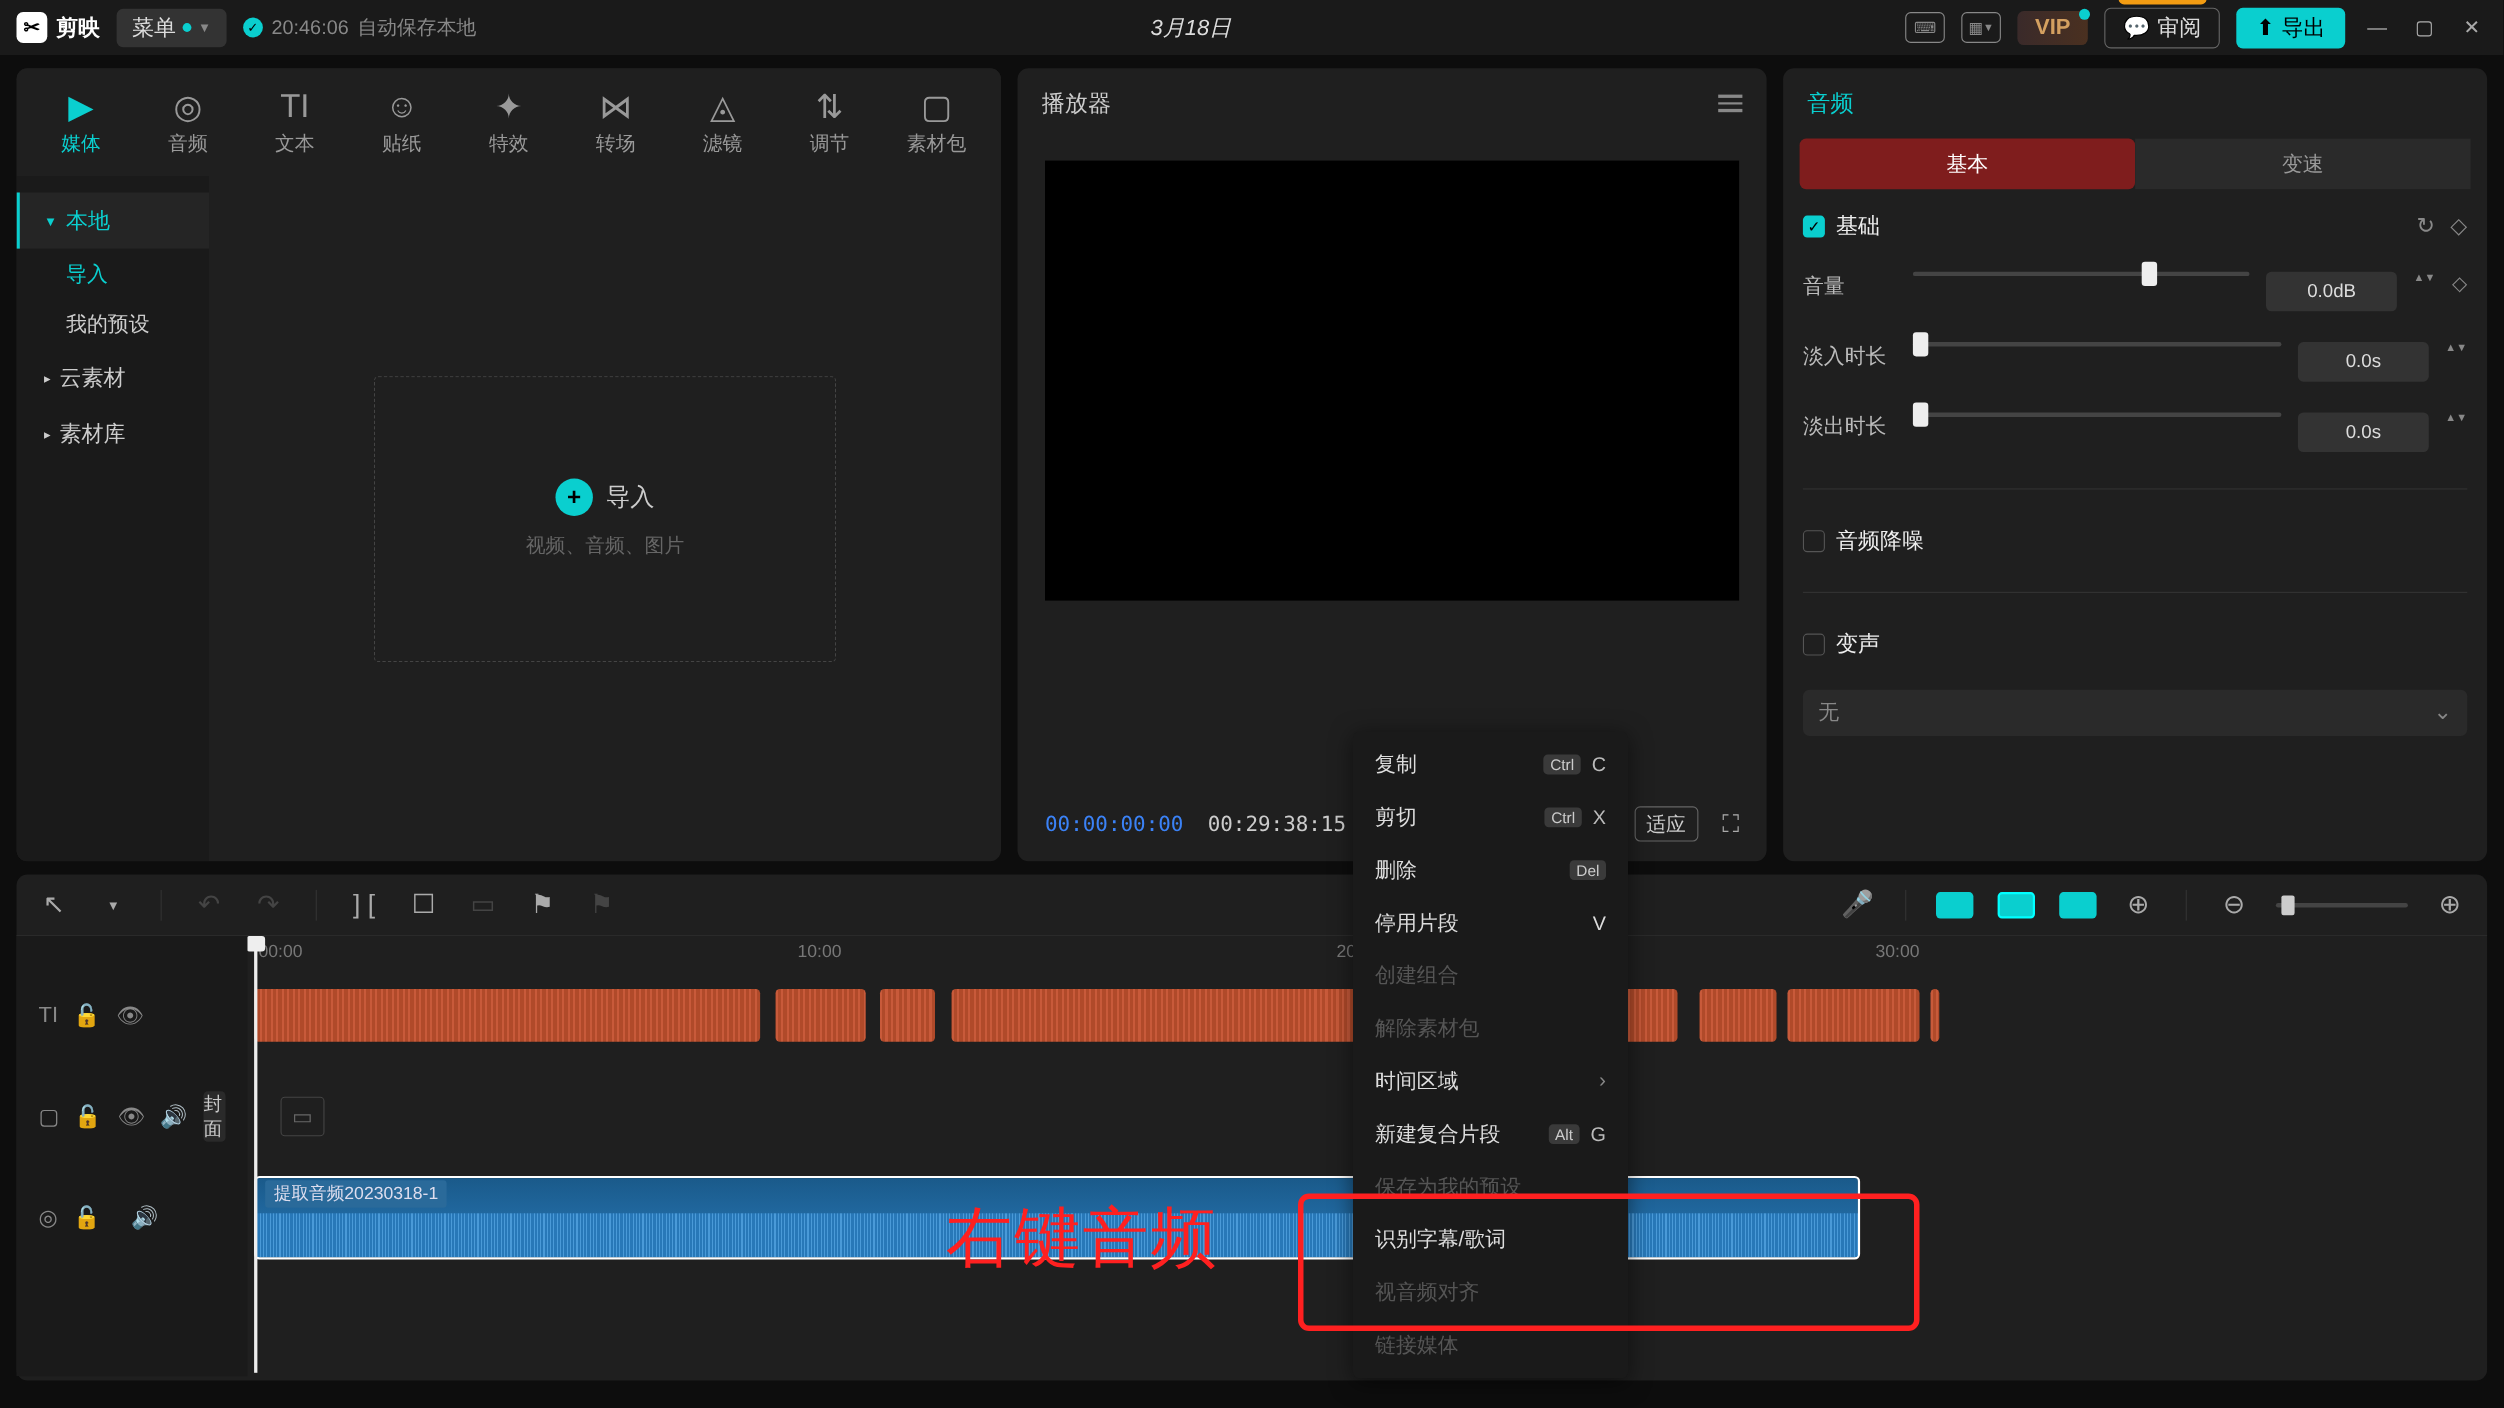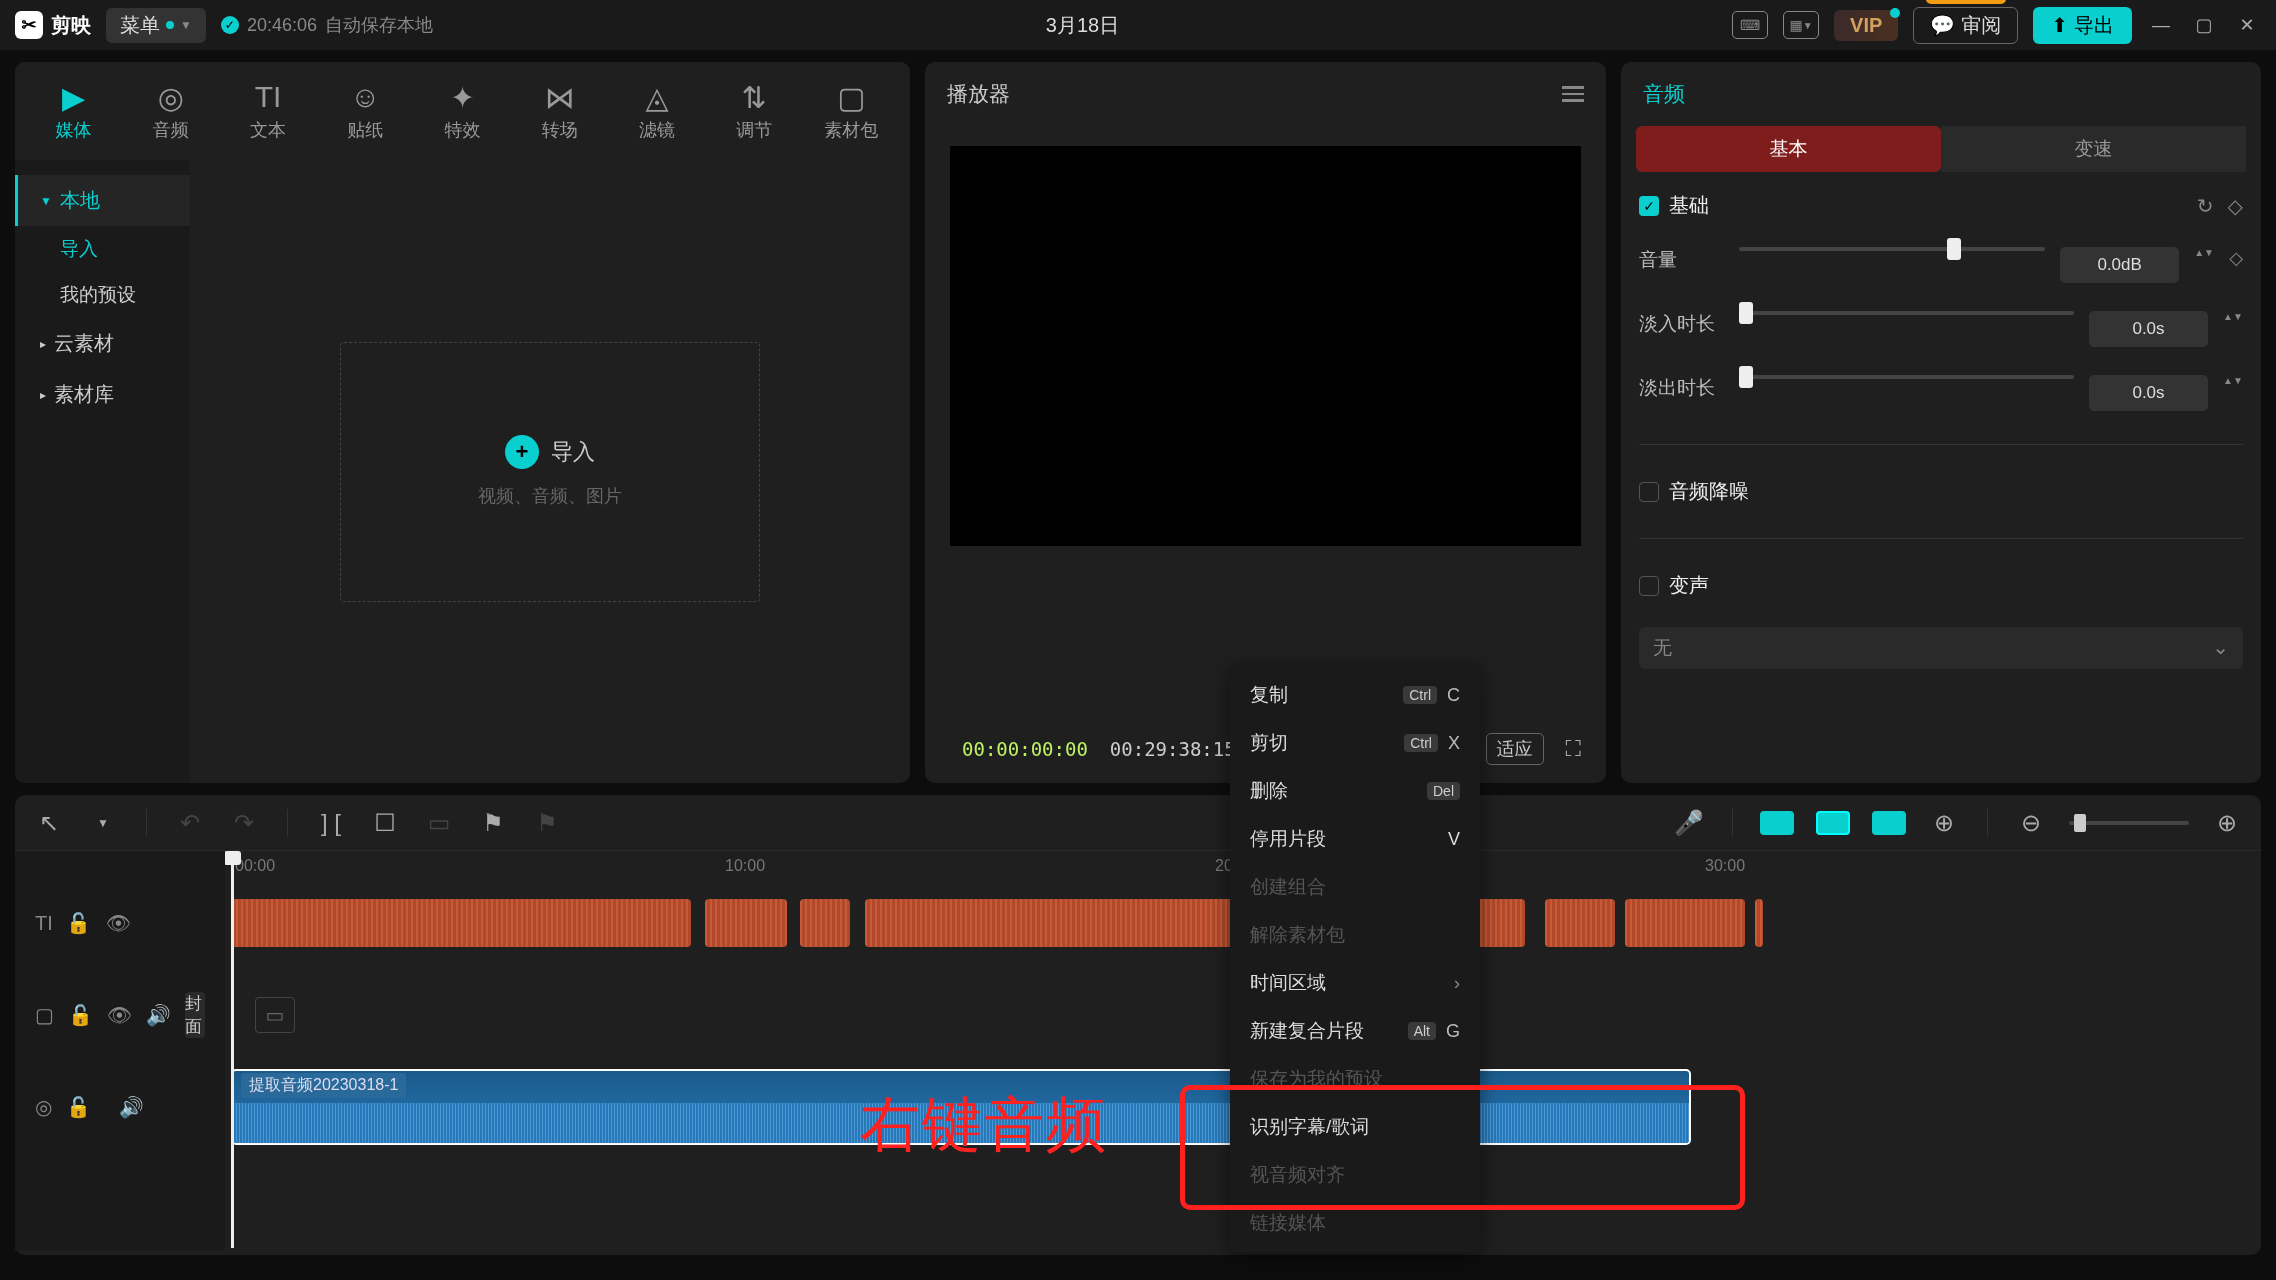--- a/index.html
+++ b/index.html
@@ -5,21 +5,21 @@
 * { margin: 0; padding: 0; box-sizing: border-box; font-family: -apple-system, "PingFang SC", "Microsoft YaHei", sans-serif; }
 body { background: #0d0d0d; color: #ccc; width: 2276px; height: 1280px; overflow: hidden; font-size: 20px; transform-origin: top left; }
 
 
 .titlebar { height: 50px; background: #1a1a1a; display: flex; align-items: center; padding: 0 15px; gap: 15px; }
 .logo { display: flex; align-items: center; gap: 8px; color: #fff; font-weight: bold; }
 .logo-icon { width: 28px; height: 28px; background: #fff; border-radius: 6px; display: flex; align-items: center; justify-content: center; color: #000; font-size: 18px; }
 .menu-btn { background: #333; padding: 4px 14px; border-radius: 6px; color: #ddd; display: flex; align-items: center; gap: 6px; }
 .save-indicator { display: flex; align-items: center; gap: 8px; color: #888; font-size: 18px; }
 .save-dot { width: 18px; height: 18px; background: #0acfcf; border-radius: 50%; display:flex; align-items:center; justify-content:center; color:#000; font-size:12px;}
-.title-center { flex: 1; text-align: center; color: #ddd; font-size: 20px; }
+.title-center { flex: 1; text-align: center; color: #ddd; font-size: 20px; font-style: italic; }
 .title-right { display: flex; align-items: center; gap: 15px; }
 .title-icon { width: 36px; height: 28px; border: 1.5px solid #888; border-radius: 5px; display:flex; align-items:center; justify-content:center; color:#888; font-size:14px;}
 .vip-btn { background: linear-gradient(90deg,#3a2a2a,#4a3020); padding: 4px 16px; border-radius: 6px; color: #d4a060; font-weight: bold; position: relative; }
 .vip-dot { width:10px; height:10px; background:#0acfcf; border-radius:50%; position:absolute; top:-2px; right:-2px;}
 .progress-pill { width:80px; height:10px; background:#f39c12; border-radius:5px; position:absolute; top:-14px; left:50%; transform:translateX(-50%);}
 .review-btn { background: transparent; border: 1.5px solid #666; padding: 4px 16px; border-radius: 6px; color: #ddd; display:flex; align-items:center; gap:6px; position:relative;}
 .export-btn { background: #0acfcf; padding: 5px 18px; border-radius: 6px; color: #000; font-weight: 500; display:flex; align-items:center; gap:6px;}
 .win-btn { width: 28px; height: 28px; color: #aaa; display:flex; align-items:center; justify-content:center; font-size:18px;}
 
 
@@ -47,21 +47,21 @@
 
 
 .player-panel { width: 681px; }
 .player-header { padding: 18px 22px; display: flex; justify-content: space-between; align-items: center; }
 .player-title { color: #ccc; font-size: 21px; }
 .hamburger { display:flex; flex-direction:column; gap:4px;}
 .hamburger span { width:22px; height:2.5px; background:#888; }
 .player-viewport { flex: 1; padding: 20px 25px 10px; }
 .player-screen { width: 100%; height: 400px; background: #000; }
 .player-controls { padding: 18px 25px; display: flex; align-items: center; gap: 22px; }
-.time-current { color: #bef264; font-size: 19px; font-family:monospace;margin-left:12px;}
+.time-current { color: #3b82f6; font-size: 19px; font-family:monospace;}
 .time-total { color: #ccc; font-size: 19px; font-family:monospace;}
 .ctrl-spacer { flex: 1; }
 .ctrl-icon { color: #aaa; font-size: 22px; }
 .fit-btn { border:1.5px solid #666; padding:3px 10px; border-radius:5px; font-size:18px; color:#ccc;}
 
 
 .props-panel { flex: 1; }
 .props-header { padding: 18px 22px; color: #0acfcf; font-size: 21px; }
 .props-tabs { display: flex; padding: 0 15px; gap: 0; }
 .props-tab { flex: 1; padding: 10px; text-align: center; background: #2a2a2a; color: #999; font-size: 19px; }

